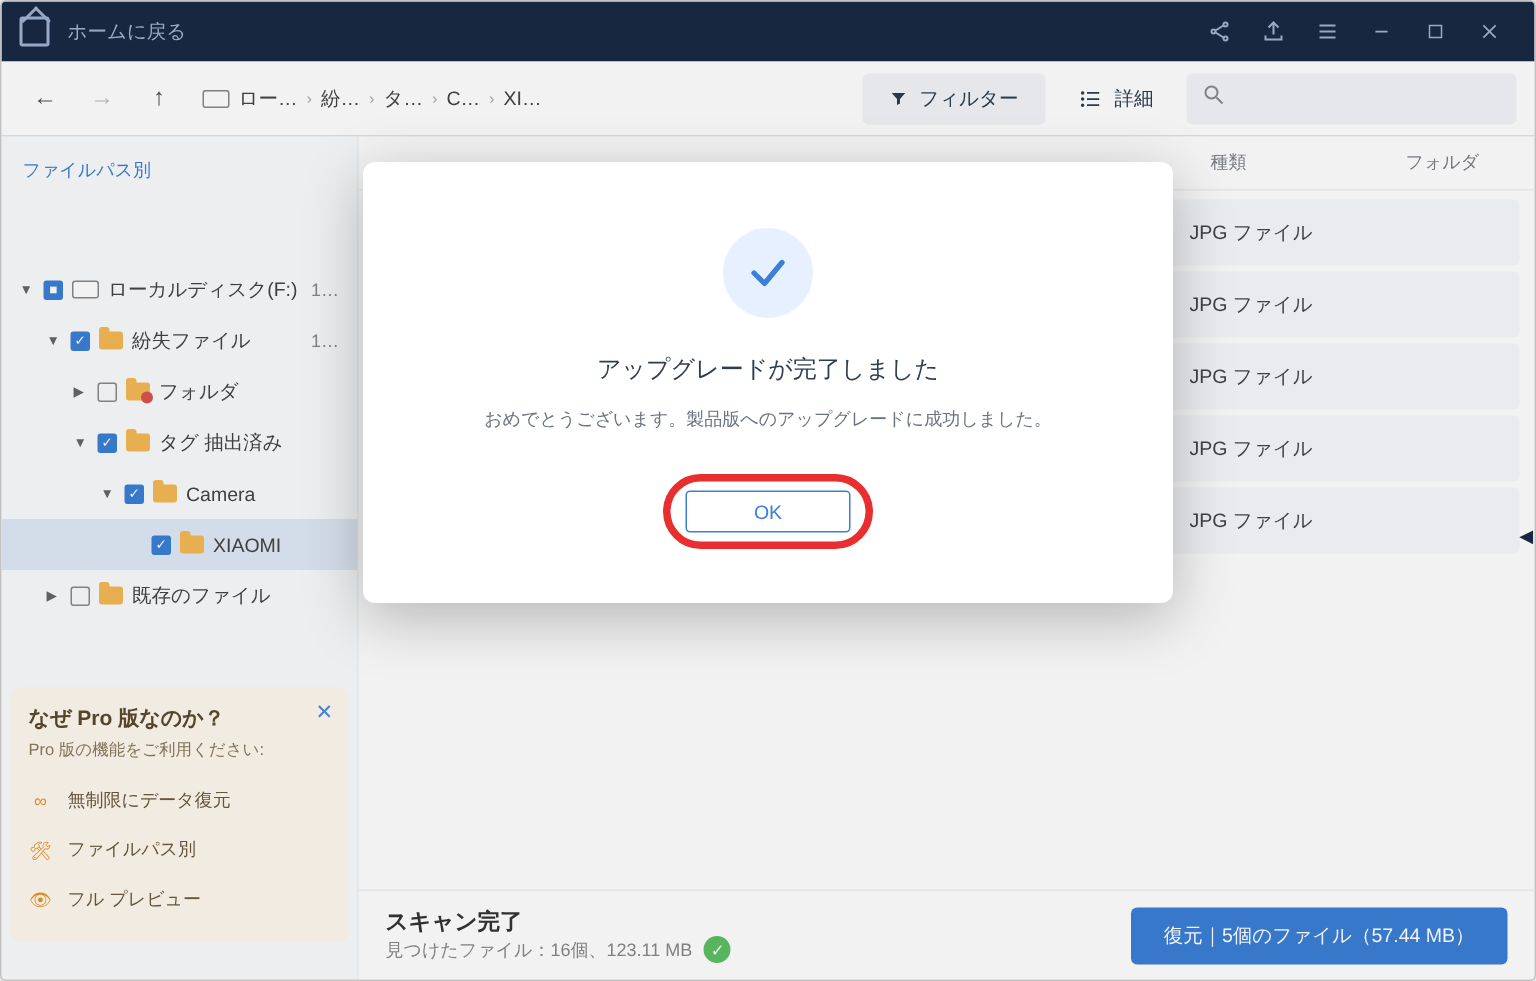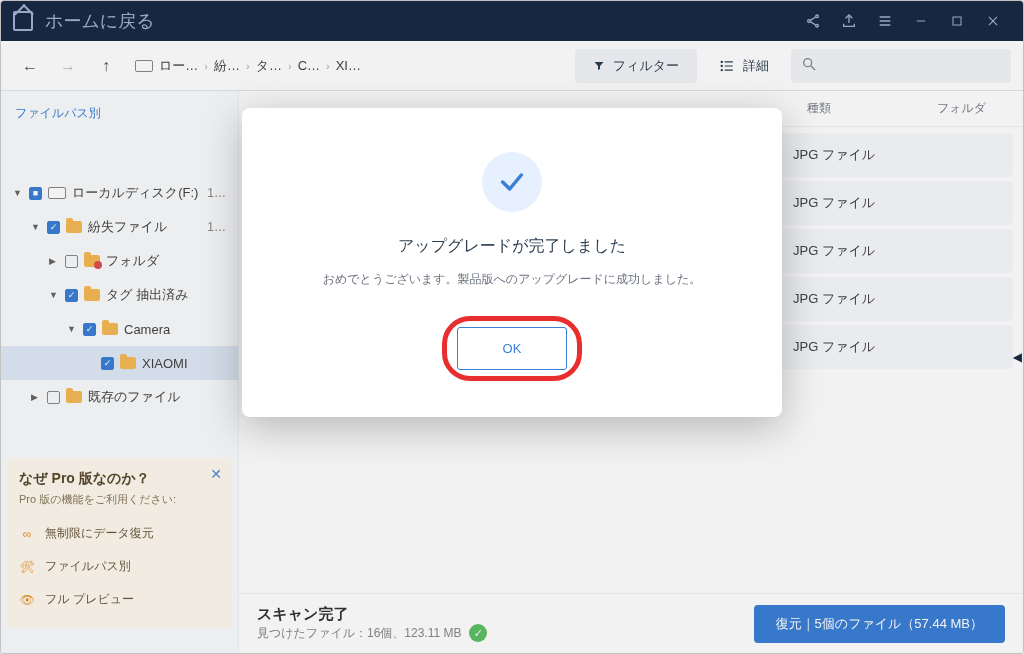--- a/index.html
+++ b/index.html
@@ -1,21 +1,21 @@
 <!DOCTYPE html>
 <html><head>
 <meta charset="utf-8">
 <style>
 * { box-sizing: border-box; margin: 0; padding: 0; font-family: "Segoe UI", Meiryo, sans-serif; }
 body { width: 1024px; height: 654px; background: #f0f0f0; overflow: hidden; position: relative; }
 .window { width: 1024px; height: 654px; background: #fff; display: flex; flex-direction: column; border: 1px solid #ccc; border-radius: 4px; overflow: hidden; }
 .titlebar { height: 40px; background: #1a2a44; display: flex; align-items: center; padding: 0 12px; color: #9fb3d2; }
 .titlebar .home-icon { width: 20px; height: 20px; border: 2px solid #9fb3d2; border-radius: 2px; margin-right: 12px; position: relative; }
 .titlebar .home-icon::before { content:""; position:absolute; top:-6px; left:2px; width:12px; height:12px; border-top:2px solid #9fb3d2; border-left:2px solid #9fb3d2; transform: rotate(45deg); }
-.titlebar .home-text { font-size: 18px; }
+.titlebar .home-text { font-size: 13px; }
 .titlebar .spacer { flex: 1; }
 .titlebar .win-btn { width: 36px; height: 40px; display: flex; align-items: center; justify-content: center; color: #9fb3d2; cursor: pointer; }
 .toolbar { height: 50px; border-bottom: 1px solid #e0e5ec; display: flex; align-items: center; padding: 0 12px; gap: 4px; background:#fff; }
 .nav-btn { width: 34px; height: 34px; display: flex; align-items: center; justify-content: center; color: #555; cursor: pointer; border-radius: 4px; }
 .breadcrumb { display: flex; align-items: center; gap: 6px; margin-left: 8px; color: #444; font-size: 13px; }
 .bc-sep { color: #aaa; font-size: 11px; }
 .toolbar .right { margin-left: auto; display: flex; align-items: center; gap: 12px; }
 .pill-btn { background: #f2f4f8; border: none; padding: 8px 18px; border-radius: 4px; display: flex; align-items: center; gap: 8px; color: #2c3e50; font-size: 13px; cursor: pointer; }
 .detail-btn { display: flex; align-items: center; gap: 8px; color: #2c3e50; font-size: 13px; cursor: pointer; padding: 8px 10px; }
 .search-box { width: 220px; height: 34px; background: #f2f4f8; border-radius: 4px; display: flex; align-items: center; padding: 0 10px; }
@@ -58,21 +58,21 @@
 .footer .scan-sub { font-size: 12px; color: #888; }
 .footer .check-circ { width: 18px; height: 18px; background: #5bbf63; border-radius: 50%; color:#fff; display:inline-flex; align-items:center; justify-content:center; font-size:11px; }
 .recover-btn { margin-left: auto; background: #3b7fd6; color: #fff; border: none; height: 38px; padding: 0 22px; border-radius: 4px; font-size: 13px; cursor: pointer; }
 .overlay { position: absolute; inset: 0; background: rgba(0,0,0,0.05); display: flex; align-items: flex-start; justify-content: center; padding-top: 108px; }
 .dialog { width: 540px; background: #fff; border-radius: 8px; box-shadow: 0 10px 40px rgba(0,0,0,0.25); padding: 44px 30px 36px 30px; text-align: center; }
 .dialog .check-wrap { width: 60px; height: 60px; background: #e6f0ff; border-radius: 50%; margin: 0 auto 24px auto; display: flex; align-items: center; justify-content: center; }
 .dialog .check-wrap svg { stroke: #3b7fd6; }
 .dialog h3 { font-size: 16px; color: #2c3e50; font-weight: 500; margin-bottom: 14px; }
 .dialog p { font-size: 12px; color: #6b7280; margin-bottom: 28px; }
 .ok-wrap { display: inline-block; border: 5px solid #e82e2e; border-radius: 28px; padding: 6px 10px; }
-.ok-btn { width: 110px; height: 43px; background: #fff; border: 1px solid #3b7fd6; color: #3b7fd6; font-size: 13px; border-radius: 3px; cursor: pointer; }
+.ok-btn { width: 110px; height: 28px; background: #fff; border: 1px solid #3b7fd6; color: #3b7fd6; font-size: 13px; border-radius: 3px; cursor: pointer; }
 .count-col { width:24px; text-align:right; color:#888; font-size:12px; margin-left:auto; padding-right:4px; }
 </style>
 </head>
 <body>
 
 <div class="window">
 
   <div class="titlebar">
     <span class="home-icon"></span>
     <span class="home-text">ホームに戻る</span>

